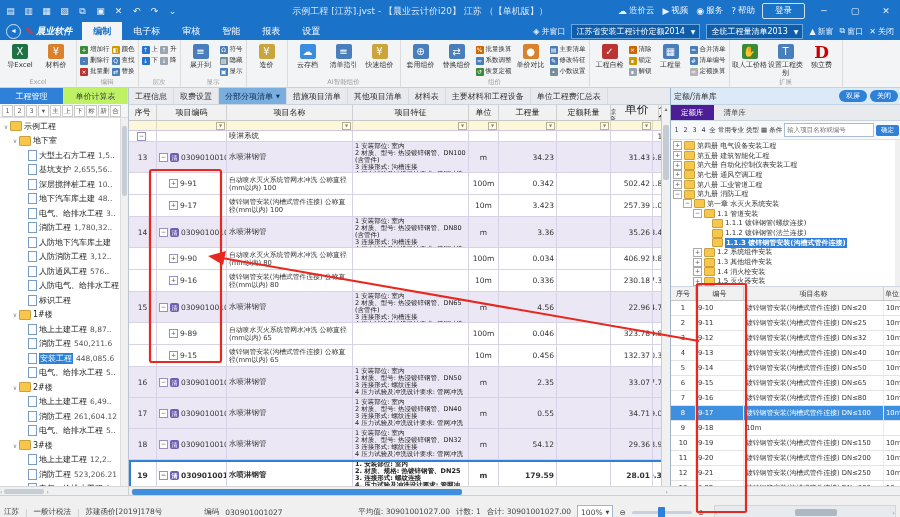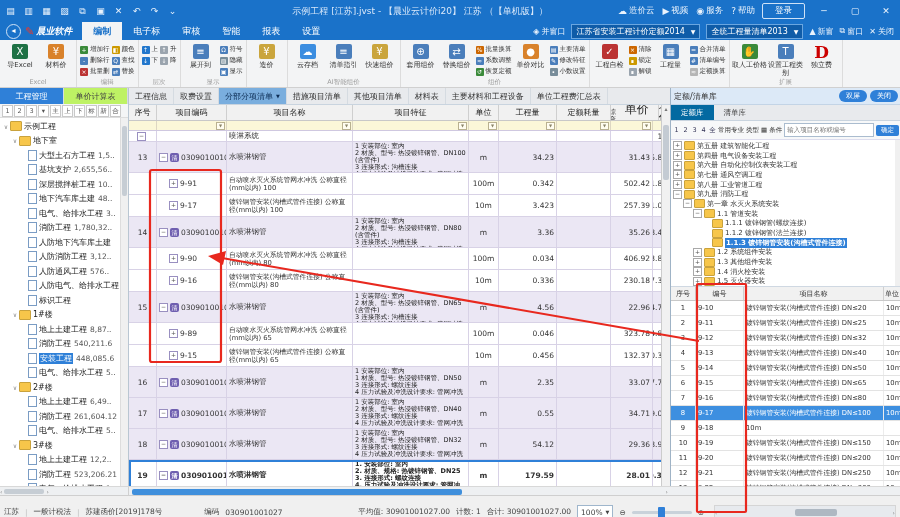--- a/index.html
+++ b/index.html
@@ -87,21 +87,21 @@
   #gvscroll{position:absolute;right:0;top:0;bottom:0;width:8px;background:#f1f1f1;border-left:1px solid #ccc;z-index:4;font-size:6px;color:#777;text-align:center;}
   #gvthumb{position:absolute;left:1px;top:20px;width:6px;height:55px;background:#c4cbd3;border-radius:2px;}
   
   #rightpanel{position:absolute;left:670px;top:88px;width:230px;height:398px;border-left:1px solid #9fb3c6;display:flex;flex-direction:column;background:#fff;font-size:7.5px;}
   #rp-head{height:16px;flex:0 0 16px;background:#dce9f7;display:flex;align-items:center;padding:0 3px;border-bottom:1px solid #c3d4e6;}
   #rp-title{color:#333;font-size:8px;}
   #rp-btns{margin-left:auto;display:flex;gap:3px;}
   .rp-btn{background:#2f80d8;color:#fff;border-radius:6px;padding:1px 7px;font-size:7px;}
   #rp-tabs{height:15px;flex:0 0 15px;display:flex;background:#e8eaed;border-bottom:1px solid #c9d4df;}
   .rp-tab{padding:0 10px;display:flex;align-items:center;color:#444;}
-  .rp-tab.active{background:#0369a1;color:#fff;}
+  .rp-tab.active{background:#4c1d95;color:#fff;}
   #rp-filter{height:18px;flex:0 0 18px;display:flex;align-items:center;gap:2px;padding:0 2px;border-bottom:1px solid #dde;background:#f7f8f9;font-size:6.5px;white-space:nowrap;}
   .lvlbtn{min-width:7px;text-align:center;color:#335;}
   #rp-input{flex:1;min-width:40px;height:12px;border:1px solid #aabccf;font-size:6.5px;padding:0 2px;font-family:"DejaVu Sans",sans-serif;}
   #rp-ok{background:#2f80d8;color:#fff;border-radius:2px;padding:1px 5px;}
   #rp-tree{flex:0 0 145px;overflow:hidden;padding-top:1px;position:relative;border-bottom:1px solid #cfd8e2;}
   .rtitem{display:flex;align-items:center;height:9.7px;font-size:7px;white-space:nowrap;overflow:hidden;}
   .pm{width:7px;height:7px;border:1px solid #a9a9a9;background:#fff;color:#555;font-size:6px;line-height:6px;text-align:center;margin-right:2px;flex:0 0 7px;}
   .pmspace{width:9px;flex:0 0 9px;}
   .rficon{width:9px;height:7px;background:#f7c64a;border:1px solid #c9a23d;border-radius:1px;margin-right:2px;flex:0 0 9px;}
   .rtlabel.sel{background:#2f80d8;color:#fff;padding:0 1px;}
@@ -946,26 +946,26 @@
       <span>▦</span>
       <span>条件</span>
       <input id="rp-input" placeholder="输入项目名称或编号" style="">
       <span id="rp-ok">确定</span>
     </div>
     <div id="rp-tree">
       <div id="rp-vscroll"></div>
     <div class="rtitem" style="padding-left: 2px;">
           <span class="pm">+</span>
           <span class="rficon"></span>
-          <span class="rtlabel">第五册 建筑智能化工程</span>
+          <span class="rtlabel">第四册 电气设备安装工程</span>
         </div>
         <div class="rtitem" style="padding-left: 2px;">
           <span class="pm">+</span>
           <span class="rficon"></span>
-          <span class="rtlabel">第四册 电气设备安装工程</span>
+          <span class="rtlabel">第五册 建筑智能化工程</span>
         </div>
         <div class="rtitem" style="padding-left: 2px;">
           <span class="pm">+</span>
           <span class="rficon"></span>
           <span class="rtlabel">第六册 自动化控制仪表安装工程</span>
         </div>
         <div class="rtitem" style="padding-left: 2px;">
           <span class="pm">+</span>
           <span class="rficon"></span>
           <span class="rtlabel">第七册 通风空调工程</span>

